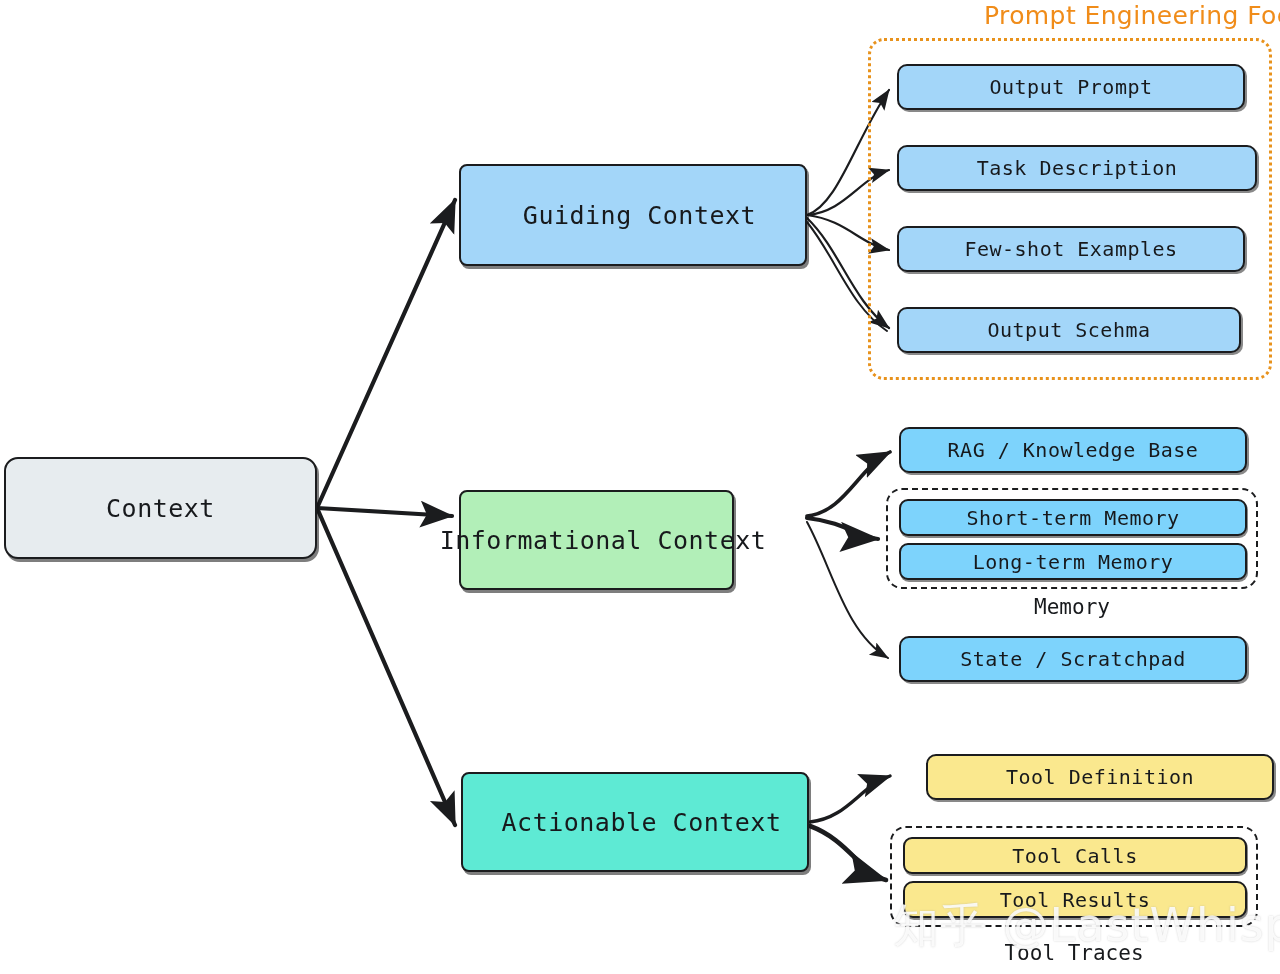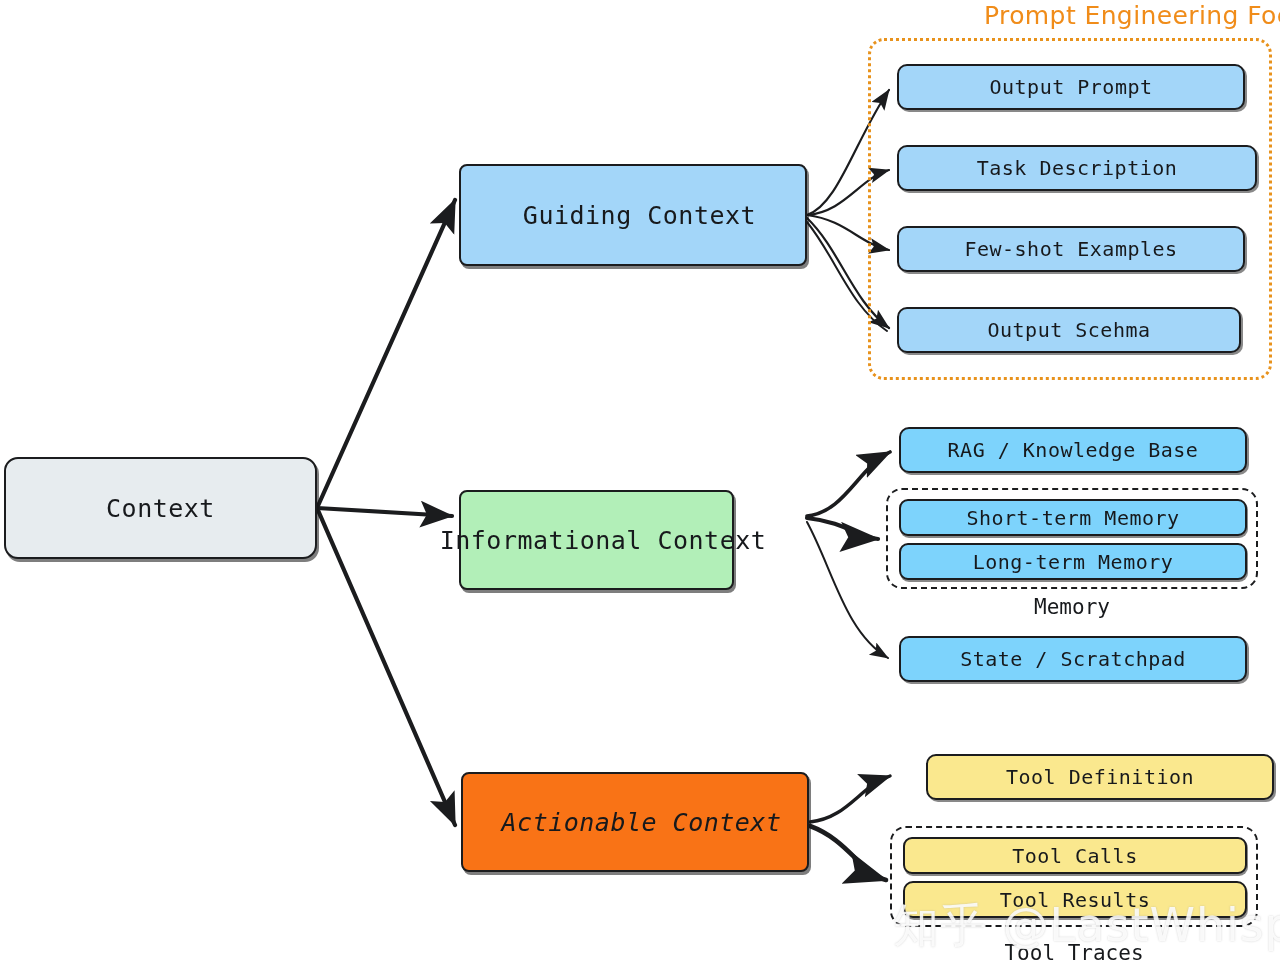--- a/index.html
+++ b/index.html
@@ -48,21 +48,21 @@
     border-radius: 14px;
     font-size: 25px;
   }
   .node.branch {
     border-radius: 8px;
     font-size: 25px;
     padding-left: 13px;
   }
   .node.branch.blue   { background: #a3d6f9; }
   .node.branch.green  { background: #b2efb8; }
-  .node.branch.yellow { background: #f97316; font-style: italic; }
+  .node.branch.yellow { background: #5eead4; }
 
   .node.leaf {
     font-size: 20px;
     border-radius: 10px;
     border-width: 2px;
     box-shadow: 2px 2px 0 rgba(20,20,20,0.5);
   }
   .node.leaf.blue   { background: #a3d6f9; }
   .node.leaf.green  { background: #7dd3fc; }
   .node.leaf.yellow { background: #fae88e; }

